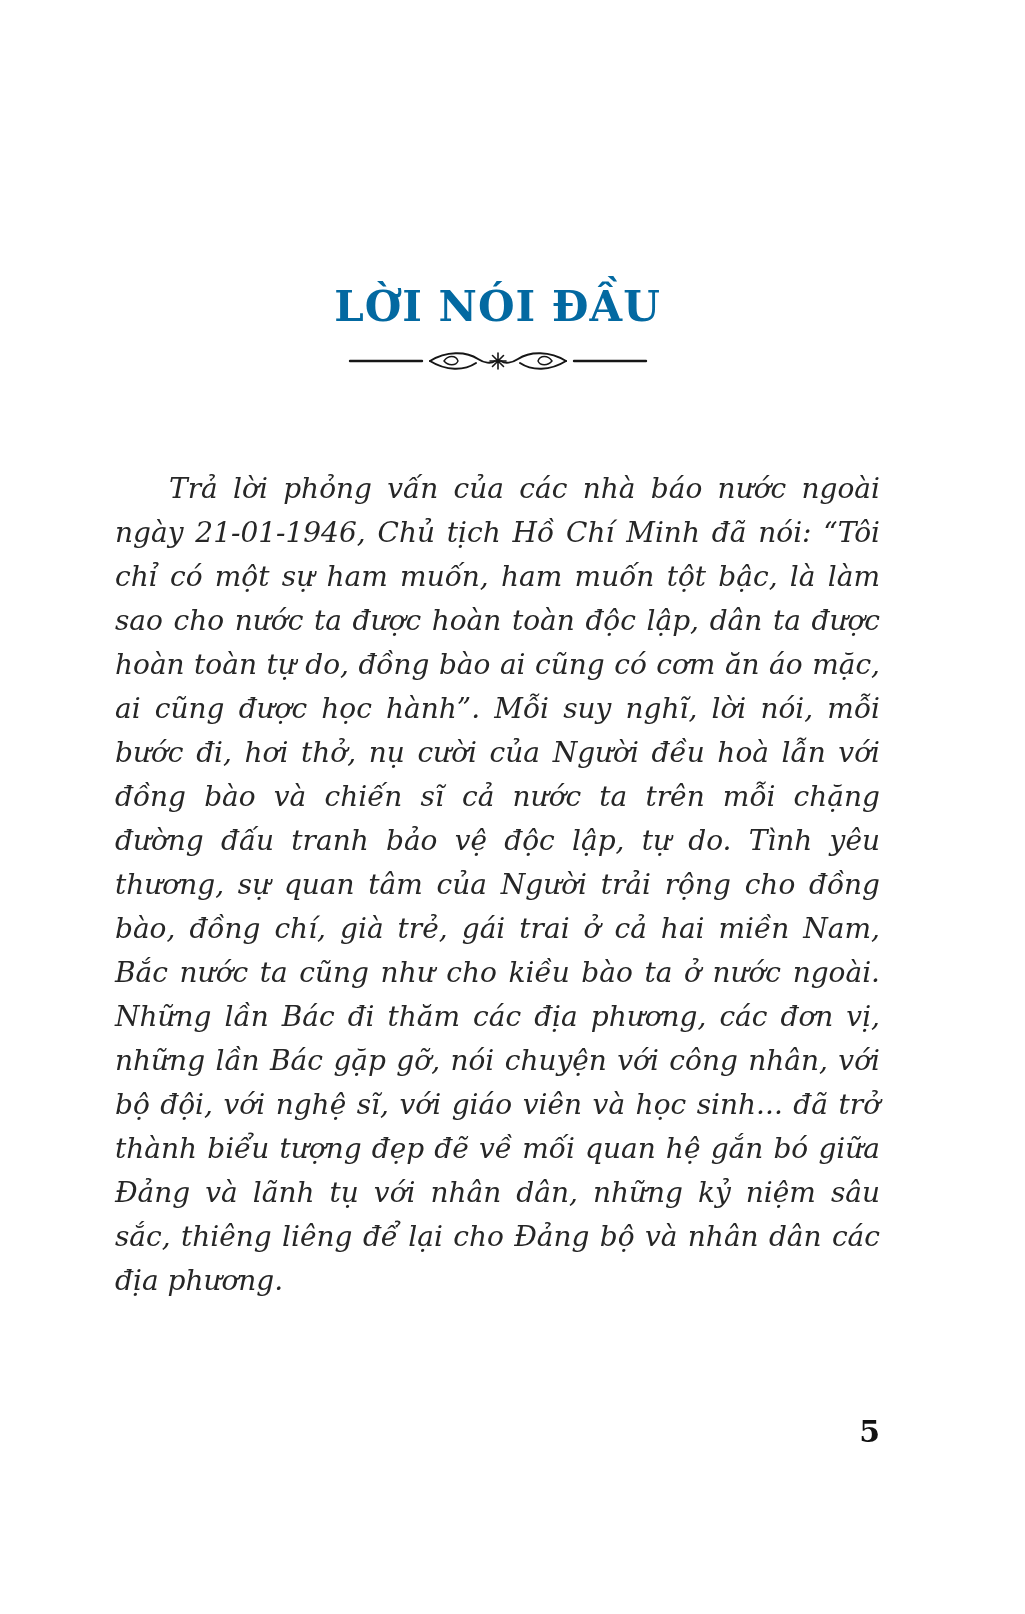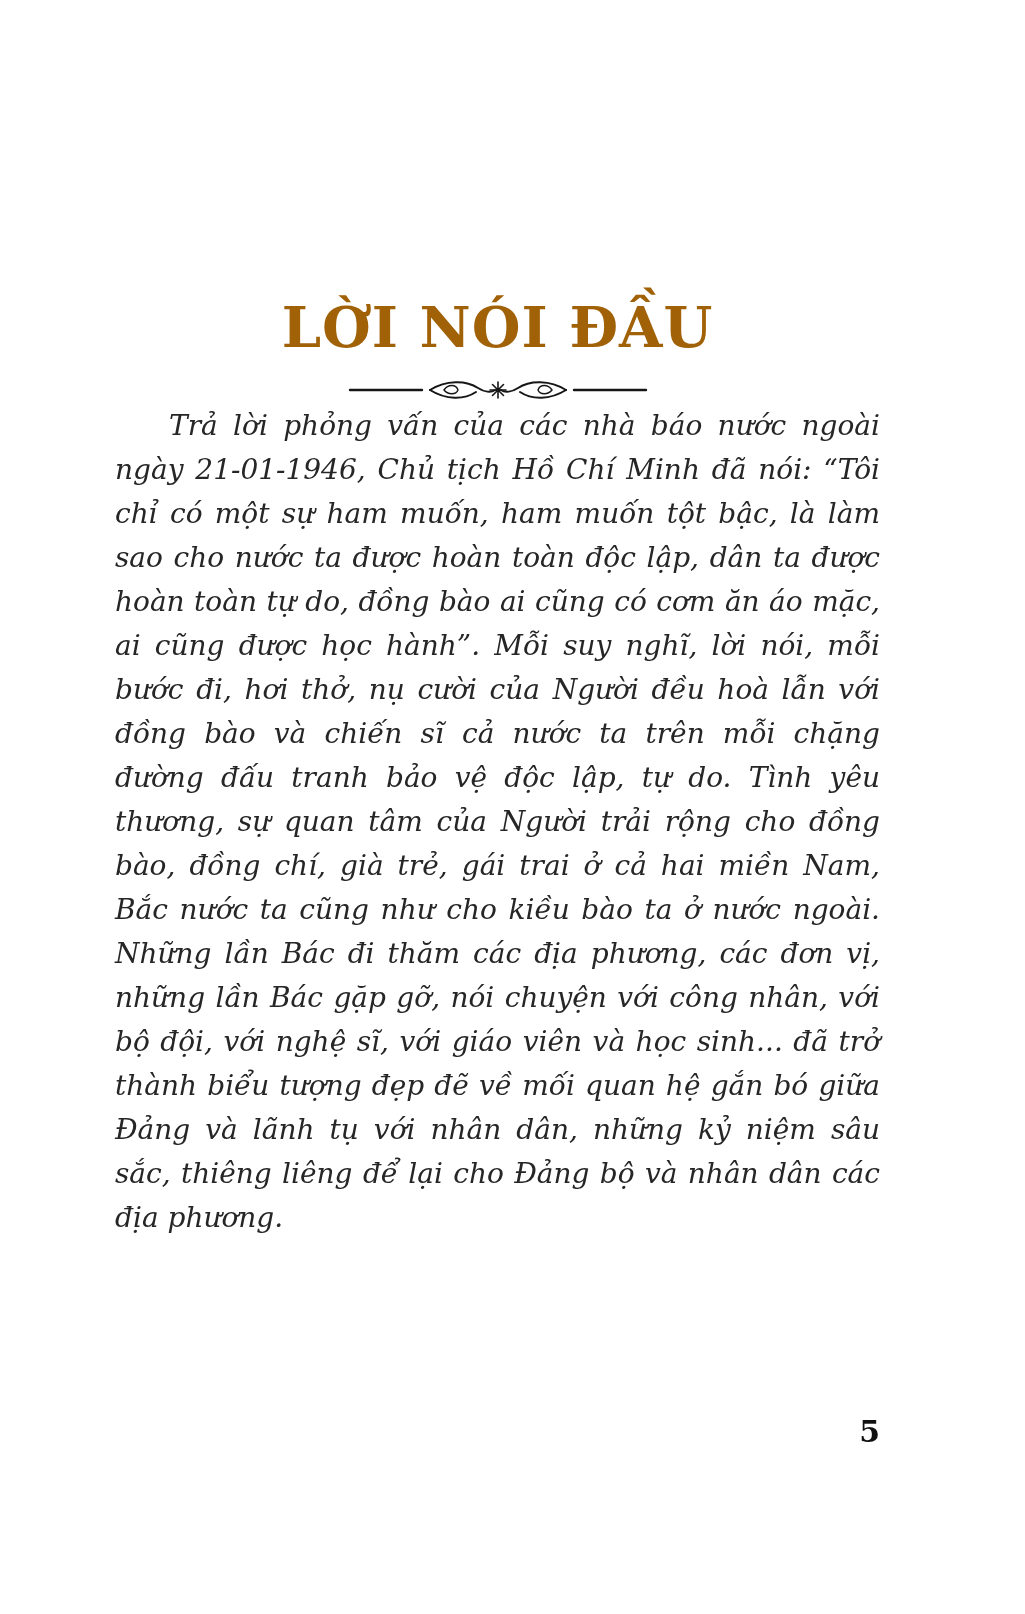--- a/index.html
+++ b/index.html
@@ -17,33 +17,34 @@
     color: #1f1f1f;
   }
   .heading-block {
     padding-top: 278px;
     text-align: center;
     
     padding-left: 115px;
     padding-right: 145px;
   }
   .page-title {
-    margin: 16px;
-    font-size: 56px;
+    margin: 4px;
+    font-size: 42px;
     font-weight: bold;
     letter-spacing: 1px;
-    color: #a16207;
+    color: #0369a1;
     font-family: "DejaVu Serif", "Liberation Serif", serif;
   }
   .ornament-wrap {
     margin-top: 16px;
     text-align: center;
     line-height: 0;
   }
   .body-block {
+    margin-top: 92px;
     padding-left: 115px;
     padding-right: 145px;
   }
   .body-block p {
     margin: 0;
     font-style: italic;
     font-size: 28px;
     line-height: 44px;
     text-align: justify;
     text-indent: 54px;

